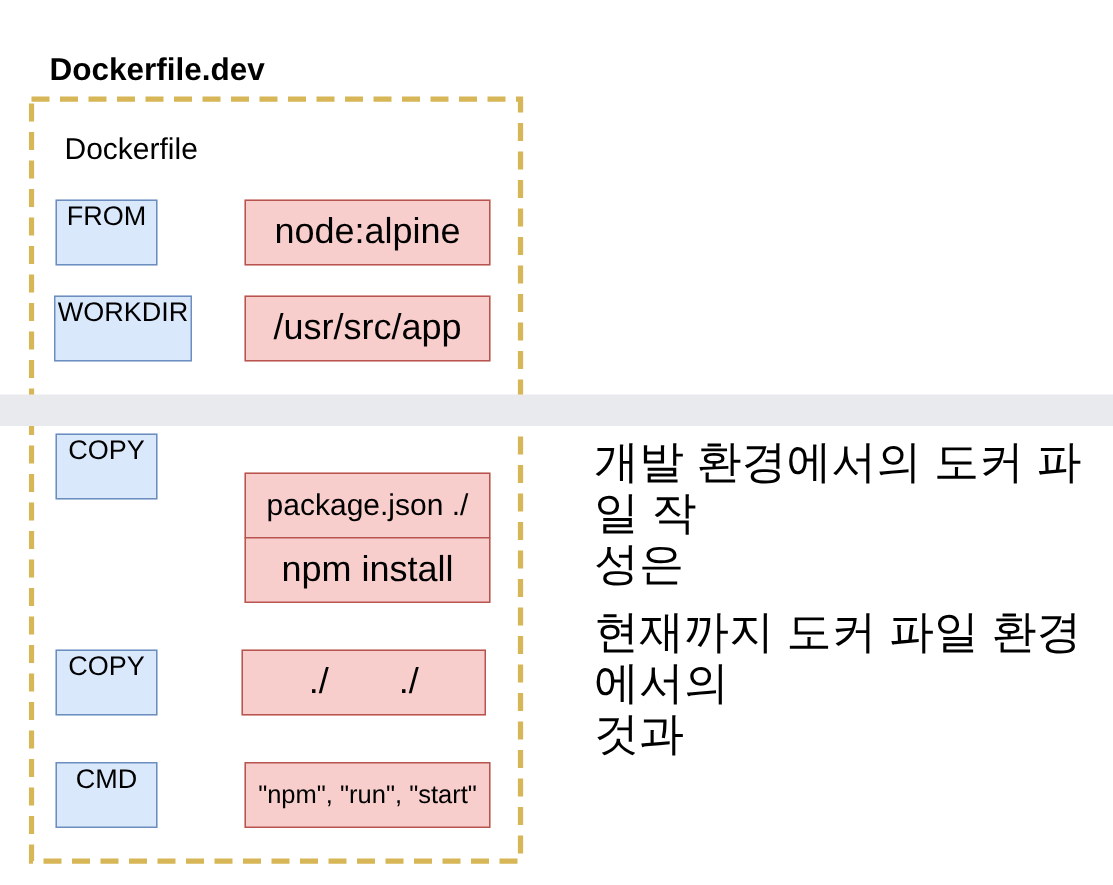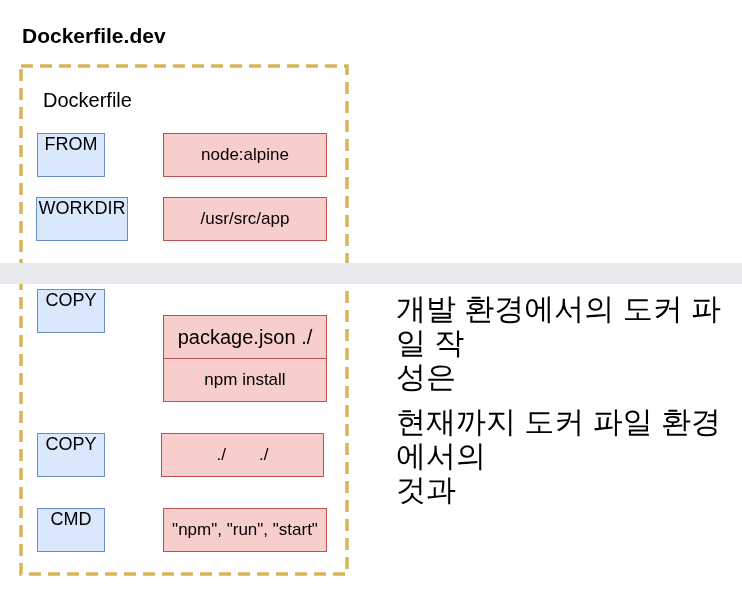--- a/index.html
+++ b/index.html
@@ -1,39 +1,39 @@
 <!DOCTYPE html>
 <html><head>
 <meta charset="utf-8">
 <style>
   html,body{margin:0;padding:0;background:#fff;}
   .stage{
     position:relative;width:742px;height:590px;background:#ffffff;overflow:hidden;
     font-family:"Liberation Sans","DejaVu Sans",sans-serif;color:#000;
   }
   .title{
-    position:absolute;left:22px;top:25px;margin:0;
+    position:absolute;left:22px;top:25px;margin:11px;
     font-size:21px;line-height:22px;font-weight:bold;letter-spacing:0;
   }
   .dashed-box{position:absolute;left:19px;top:64px;width:331px;height:513px;z-index:1;}
   .df-label{position:absolute;left:43px;top:89px;font-size:20px;line-height:23px;z-index:2;}
   .row{position:absolute;left:0;width:100%;height:44px;z-index:2;}
   .r0{top:133px}.r1{top:197px}.r2{top:289px}.r3{top:358px}.r4{top:433px}.r5{top:508px}
   .cmd-box{
     position:absolute;left:37px;width:68px;height:44px;box-sizing:border-box;
     background:#DAE8FC;border:1.5px solid #6C8EBF;
     display:flex;align-items:flex-start;justify-content:center;
     font-size:18px;white-space:pre;
   }
   .r1 .cmd-box{left:36px;width:92px;}
   .arg-box{
     position:absolute;left:163px;width:164px;height:44px;box-sizing:border-box;
     background:#F8CECC;border:1.5px solid #B85450;
     display:flex;align-items:center;justify-content:center;
-    font-size:17px;white-space:pre;
+    font-size:24px;white-space:pre;
   }
   .r2 .arg-box{font-size:20px;margin-top:26px;}
   .r4 .arg-box{left:161px;width:163px;}
   .r5 .arg-box{font-size:17px;}
   .band{position:absolute;left:0;top:263px;width:742px;height:21px;background:#E9EAED;z-index:5;}
   .annotation{
     position:absolute;left:380px;top:292px;width:358px;z-index:2;
     font-size:30px;line-height:34px;letter-spacing:0;
   }
   .annotation p{margin:0 0 11px 16px;white-space:pre-line;}

